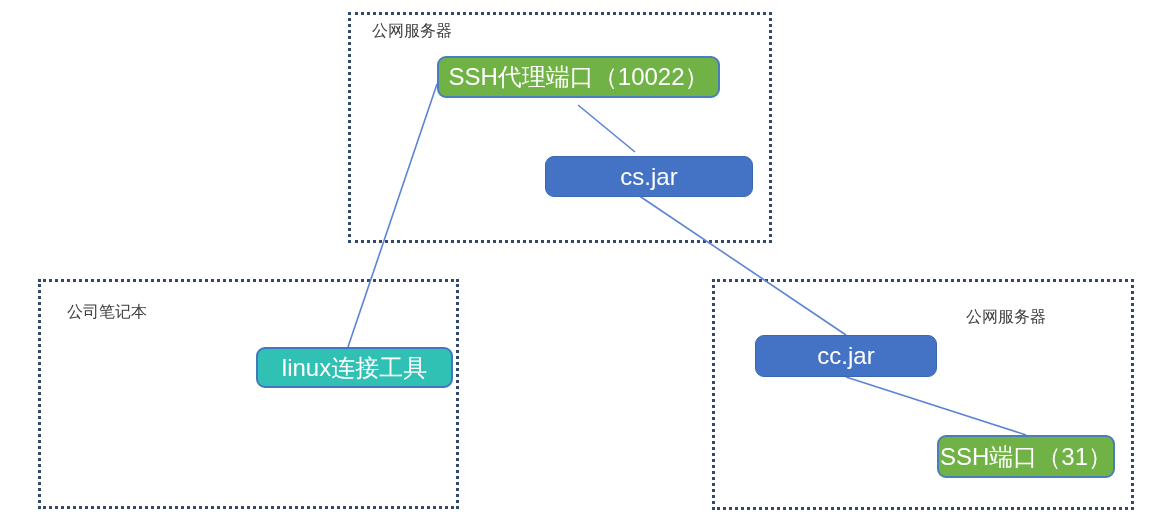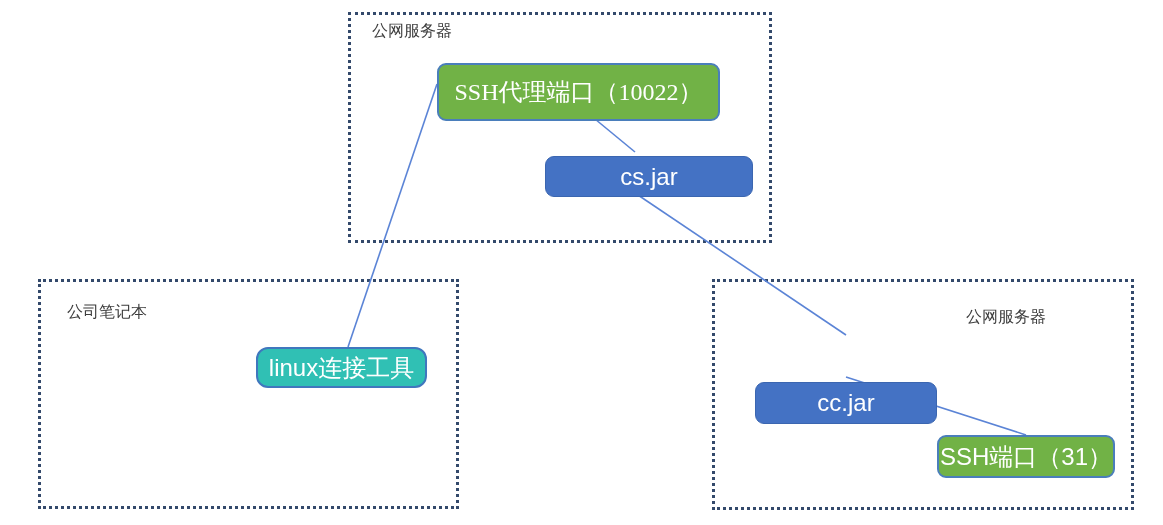--- a/index.html
+++ b/index.html
@@ -67,24 +67,24 @@
     border: 2px solid #4a7ebb;
   }
   .node-blue {
     background: #4472c4;
     border: 1.5px solid #3b66b0;
   }
   .node-teal {
     background: #30c0b4;
     border: 2px solid #4077be;
   }
-  #node-ssh-proxy-port { left: 437px; top: 63px;  width: 283px; height: 58px; font-family: Liberation Serif, serif; }
+  #node-ssh-proxy-port { left: 437px; top: 56px;  width: 283px; height: 42px; }
   #node-cs-jar         { left: 545px; top: 156px; width: 208px; height: 41px; }
-  #node-linux-tool     { left: 256px; top: 347px; width: 171px; height: 41px; border-radius: 12px; }
-  #node-cc-jar         { left: 755px; top: 335px; width: 182px; height: 42px; margin-top: 47px; }
+  #node-linux-tool     { left: 256px; top: 347px; width: 197px; height: 41px; }
+  #node-cc-jar         { left: 755px; top: 335px; width: 182px; height: 42px; }
   #node-ssh-port       { left: 937px; top: 435px; width: 178px; height: 43px; }
 </style>
 </head>
 <body>
 
 <div class="canvas">
 
   <div class="group" id="box-server"></div>
   <div class="group" id="box-laptop"></div>
   <div class="group" id="box-desktop"></div>

